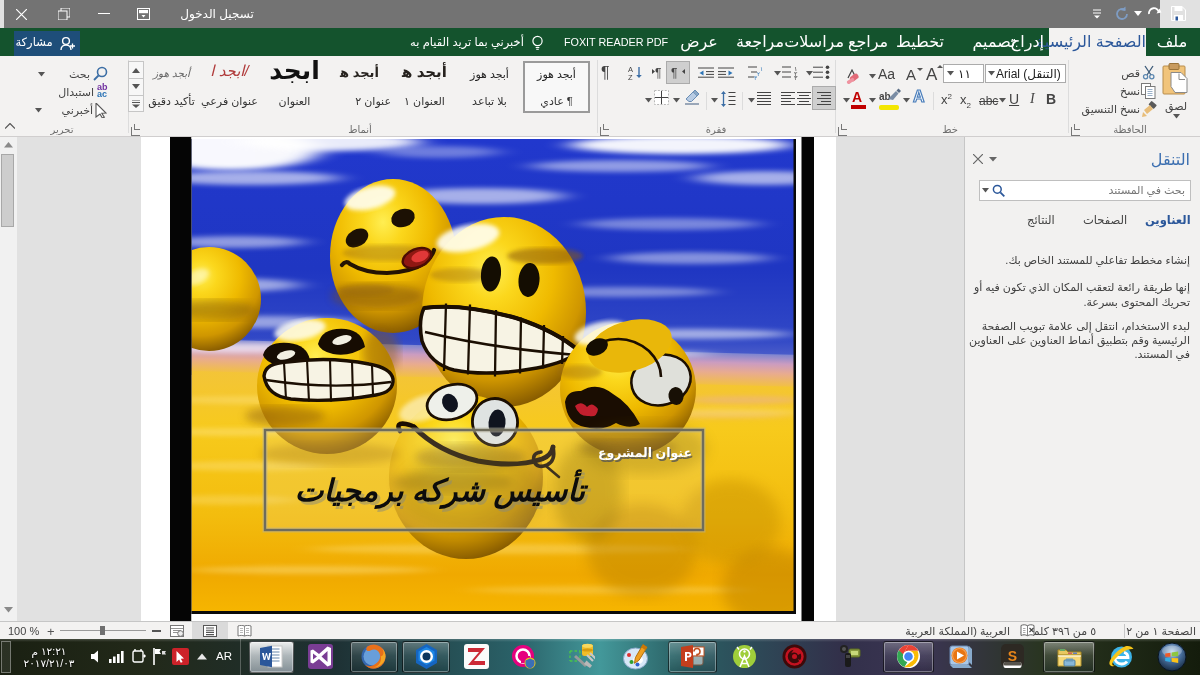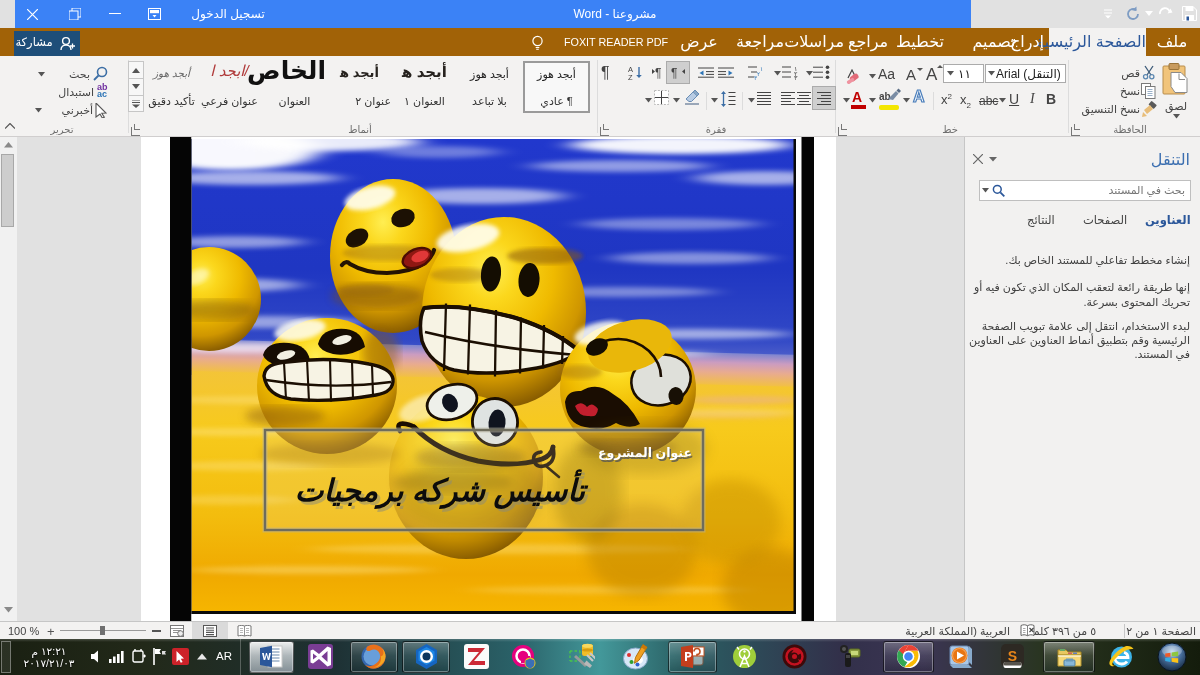--- a/index.html
+++ b/index.html
@@ -1,21 +1,21 @@
 <!DOCTYPE html>
 <html lang="ar"><head><meta charset="utf-8">
 <style>
 *{margin:0;padding:0;box-sizing:border-box}
 html,body{width:1200px;height:675px;overflow:hidden}
 body{font-family:"Liberation Sans","DejaVu Sans",sans-serif;}
 #app{position:relative;width:1200px;height:675px;background:#e1e1e1;overflow:hidden}
 .abs{position:absolute}
 
-#titlebar{left:15px;top:0;width:956px;height:28px;background:#3b82f6;color:#fff}
-#tabrow{left:0;top:28px;width:1200px;height:28px;background:#a16207;color:#fff}
+#titlebar{left:4px;top:0;width:1156px;height:28px;background:#737373;color:#fff}
+#tabrow{left:0;top:28px;width:1200px;height:28px;background:#14532d;color:#fff}
 .tab{position:absolute;top:0;height:28px;line-height:28px;font-size:16px;color:#fff;text-align:center;white-space:nowrap}
 #activetab{background:#f3f2f1;color:#2b579a;}
 
 #ribbon{left:0;top:56px;width:1200px;height:81px;background:#f3f2f1;border-bottom:1px solid #d0cece}
 .gsep{position:absolute;top:4px;width:1px;height:73px;background:#dcdcdc}
 .glabel{position:absolute;top:68px;font-size:10px;color:#6e6e6e;text-align:center}
 .rt{color:#444;font-size:11px}
 .launch{position:absolute;width:9px;height:9px;border-left:1px solid #777;border-bottom:1px solid #777}
 .launch:after{content:"";position:absolute;left:2px;top:-3px;width:5px;height:5px;border-left:1px solid #777;border-bottom:1px solid #777}
 
@@ -42,21 +42,20 @@
         <rect x="0" y="3" width="9" height="9" fill="none" stroke="#fff"></rect>
         <path d="M3 3V0H12V9H9" fill="none" stroke="#fff"></path>
       </svg>
   <div class="abs" style="left:94px;top:13px;width:12px;height:1.4px;background:#fff"></div>
   <svg class="abs" style="left:133px;top:8px" width="13" height="12" viewBox="0 0 13 12">
         <rect x="0.5" y="0.5" width="12" height="11" fill="none" stroke="#fff"></rect>
         <rect x="2" y="2" width="9" height="3.2" fill="#fff"></rect>
         <path d="M6.5 9.5L4.5 7h4z" fill="#fff"></path>
       </svg>
   <div class="abs" style="left:168px;top:7px;width:90px;font-size:12px;text-align:center" dir="rtl">تسجيل الدخول</div>
-  <div class="abs" style="left:480px;top:7px;width:240px;font-size:12px;text-align:center" dir="rtl">مشروعنا - Word</div>
   <svg class="abs" style="left:1088px;top:9px" width="10" height="10" viewBox="0 0 10 10">
         <path d="M1 1h8M1 4h8" stroke="#fff"></path>
         <path d="M2 6.5L5 9.5L8 6.5z" fill="#fff"></path>
       </svg>
   <svg class="abs" style="left:1110px;top:6px" width="16" height="16" viewBox="0 0 16 16">
         <path d="M13 8a5 5 0 1 1-2-4" fill="none" stroke="#7e9cc3" stroke-width="1.8"></path>
         <path d="M11.5 0.5 L11.5 5 L7 4.2z" fill="#7e9cc3"></path>
       </svg>
   <svg class="abs" style="left:1130px;top:11px" width="8" height="6" viewBox="0 0 8 6">
         <path d="M0 0L8 0L4 5z" fill="#fff"></path>
@@ -87,20 +86,21 @@
   <div class="tab" dir="rtl" style="left:895px;width:50px">تخطيط</div>
   <div class="tab" dir="rtl" style="left:843px;width:50px">مراجع</div>
   <div class="tab" dir="rtl" style="left:794px;width:50px">مراسلات</div>
   <div class="tab" dir="rtl" style="left:735px;width:50px">مراجعة</div>
   <div class="tab" dir="rtl" style="left:674px;width:50px">عرض</div>
   <div class="tab" style="left:562px;width:108px;font-size:10.8px">FOXIT READER PDF</div>
   <svg class="abs" style="left:531px;top:7px" width="13" height="17" viewBox="0 0 13 17">
         <circle cx="6.5" cy="6" r="4.6" fill="none" stroke="#fff" stroke-width="1.2"></circle>
         <path d="M4.7 12.5h3.6M5.2 14.2h2.6" stroke="#fff" stroke-width="1.1"></path>
       </svg>
+  <div class="tab" dir="rtl" style="left:408px;width:118px;font-size:11.5px">أخبرني بما تريد القيام به</div>
 </div>
 <div class="abs" id="ribbon">
   <div class="gsep" style="left:1068px"></div>
       <div class="gsep" style="left:835px"></div>
       <div class="gsep" style="left:597px"></div>
       <div class="gsep" style="left:128px"></div>
 
   <svg class="abs" style="left:1160px;top:7px" width="33" height="34" viewBox="0 0 33 34">
         <rect x="3" y="3" width="22" height="28" rx="1" fill="#f1c47b" stroke="#b88d4d"></rect>
         <rect x="9" y="0.5" width="10" height="6" rx="1" fill="#c89b5e" stroke="#9a7439"></rect>
@@ -299,21 +299,21 @@
       </svg>
   <div class="abs" style="left:523px;top:5px;width:67px;height:52px;border:2px solid #9a9a9a;background:#f8f8f8"></div>
   <div class="abs rt" dir="rtl" style="left:525px;top:12px;width:63px;text-align:center;color:#222">أبجد هوز</div>
   <div class="abs rt" dir="rtl" style="left:525px;top:39px;width:63px;text-align:center;color:#333">¶ عادي</div>
   <div class="abs rt" dir="rtl" style="left:458px;top:12px;width:63px;text-align:center;color:#222">أبجد هوز</div>
   <div class="abs rt" dir="rtl" style="left:458px;top:39px;width:63px;text-align:center;color:#333">بلا تباعد</div>
   <div class="abs" dir="rtl" style="left:393px;top:7px;width:63px;text-align:center;color:#26221e;font-size:15px;font-weight:bold">أبجد ﻫ</div>
   <div class="abs rt" dir="rtl" style="left:393px;top:39px;width:63px;text-align:center;color:#333">العنوان ١</div>
   <div class="abs" dir="rtl" style="left:328px;top:9px;width:63px;text-align:center;color:#26221e;font-size:13px;font-weight:bold">أبجد ﻫ</div>
   <div class="abs rt" dir="rtl" style="left:328px;top:39px;width:63px;text-align:right;color:#333">عنوان ٢</div>
-  <div class="abs" dir="rtl" style="left:263px;top:0px;width:63px;text-align:center;color:#111;font-size:25px;font-weight:bold">الخاص</div>
+  <div class="abs" dir="rtl" style="left:263px;top:0px;width:63px;text-align:center;color:#111;font-size:25px;font-weight:bold">ابجد</div>
   <div class="abs rt" dir="rtl" style="left:263px;top:39px;width:63px;text-align:center;color:#333">العنوان</div>
   <div class="abs" dir="rtl" style="left:198px;top:6px;width:63px;text-align:center;color:#b03a3a;font-size:15px;font-style:italic">/ابجد ا</div>
   <div class="abs rt" dir="rtl" style="left:198px;top:39px;width:63px;text-align:center;color:#333">عنوان فرعي</div>
   <div class="abs" dir="rtl" style="left:145px;top:11px;width:53px;text-align:center;color:#666;font-size:10.5px;font-style:italic">أبجد هوز</div>
   <div class="abs rt" dir="rtl" style="left:145px;top:39px;width:53px;text-align:center;color:#333">تأكيد دقيق</div>
   <div class="glabel" dir="rtl" style="left:320px;width:80px">أنماط</div>
   <div class="launch" style="left:131px;top:71px"></div>
 
   <svg class="abs" style="left:93px;top:10px" width="15" height="15" viewBox="0 0 15 15">
         <circle cx="9" cy="6" r="4.5" fill="none" stroke="#3c6ea5" stroke-width="1.6"></circle>

